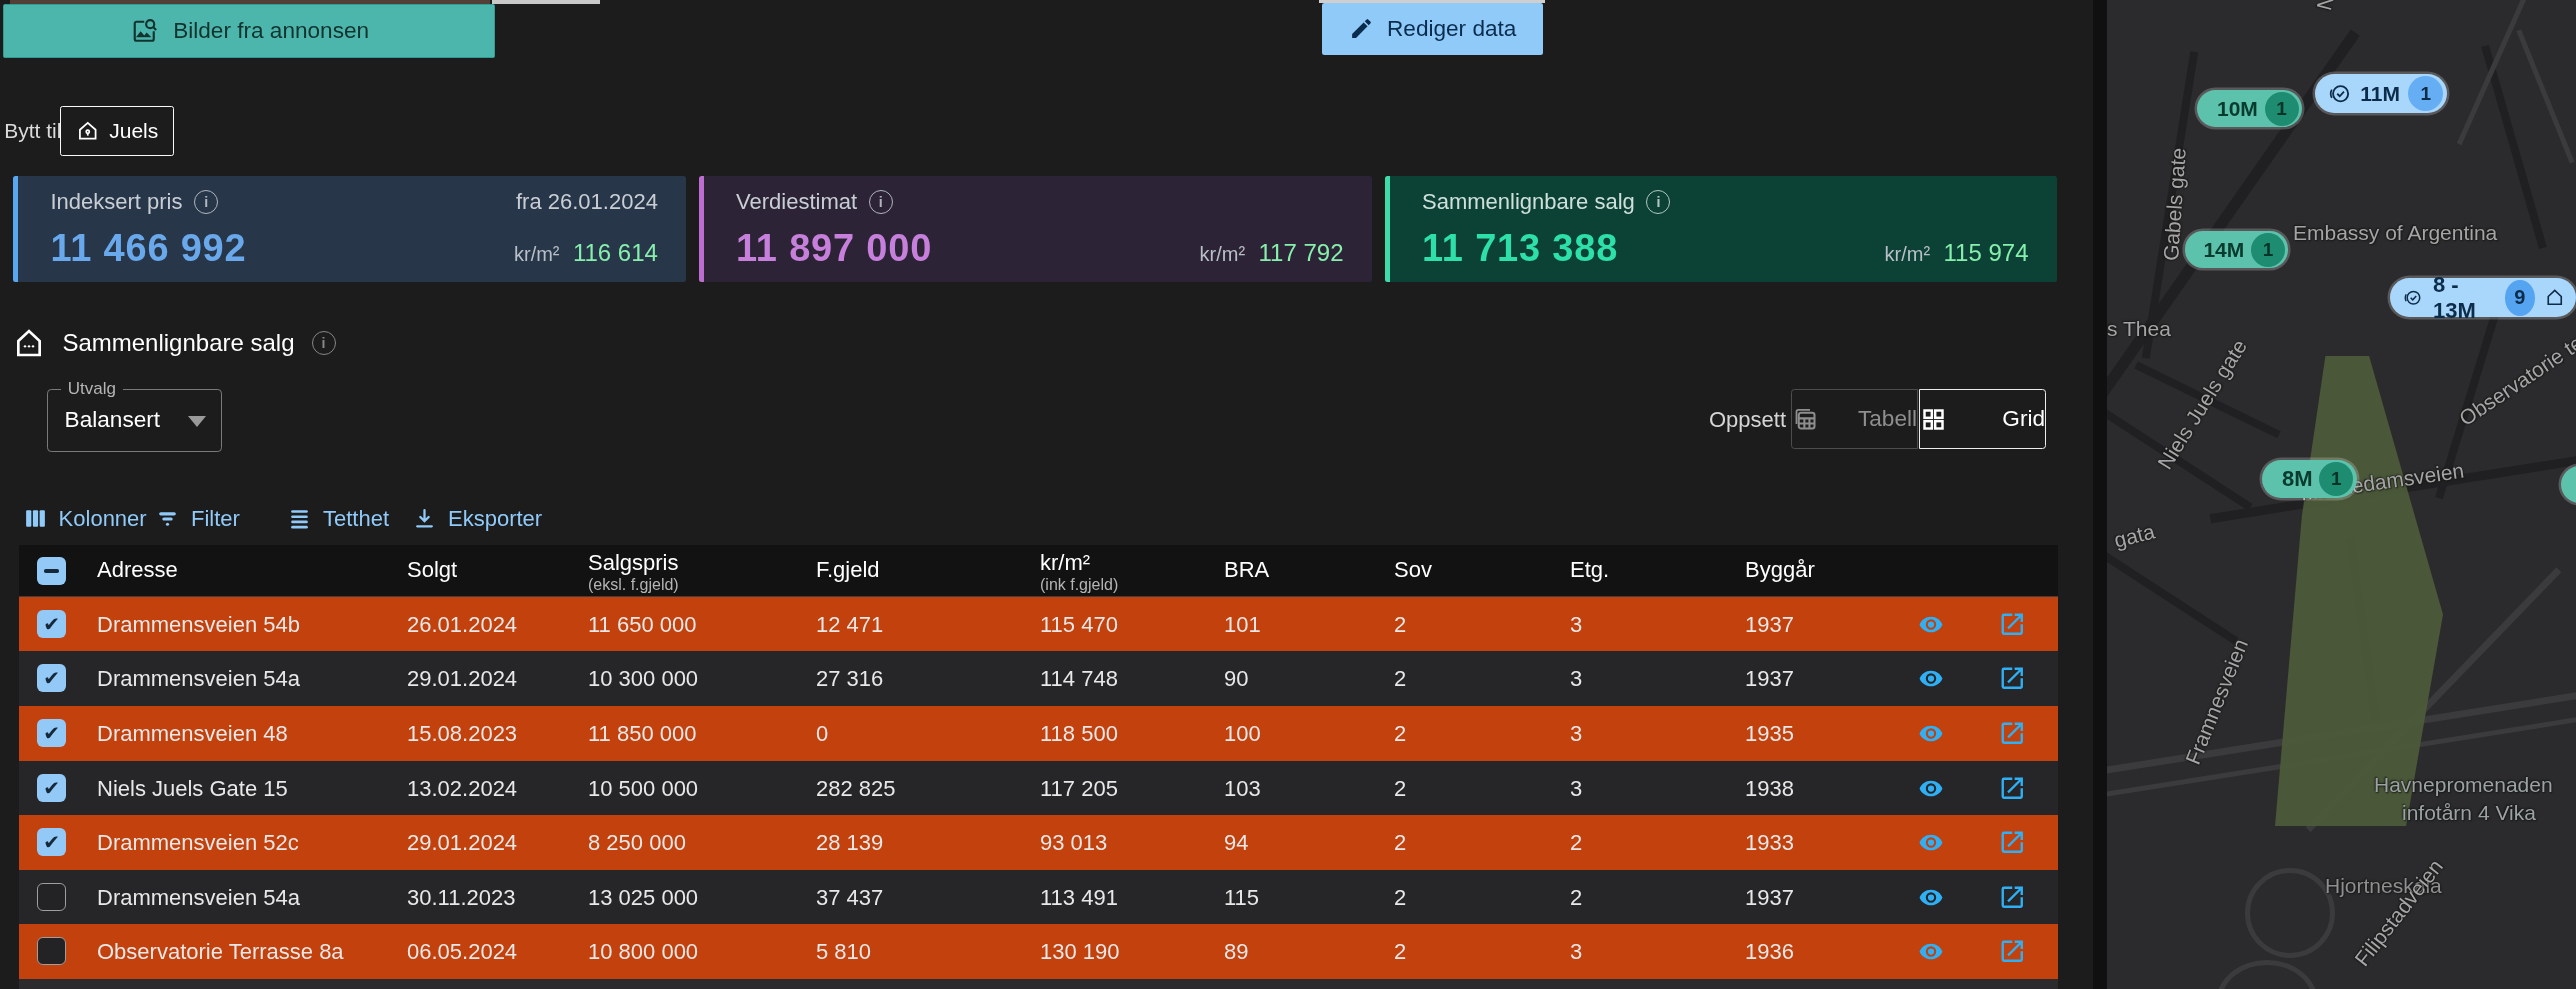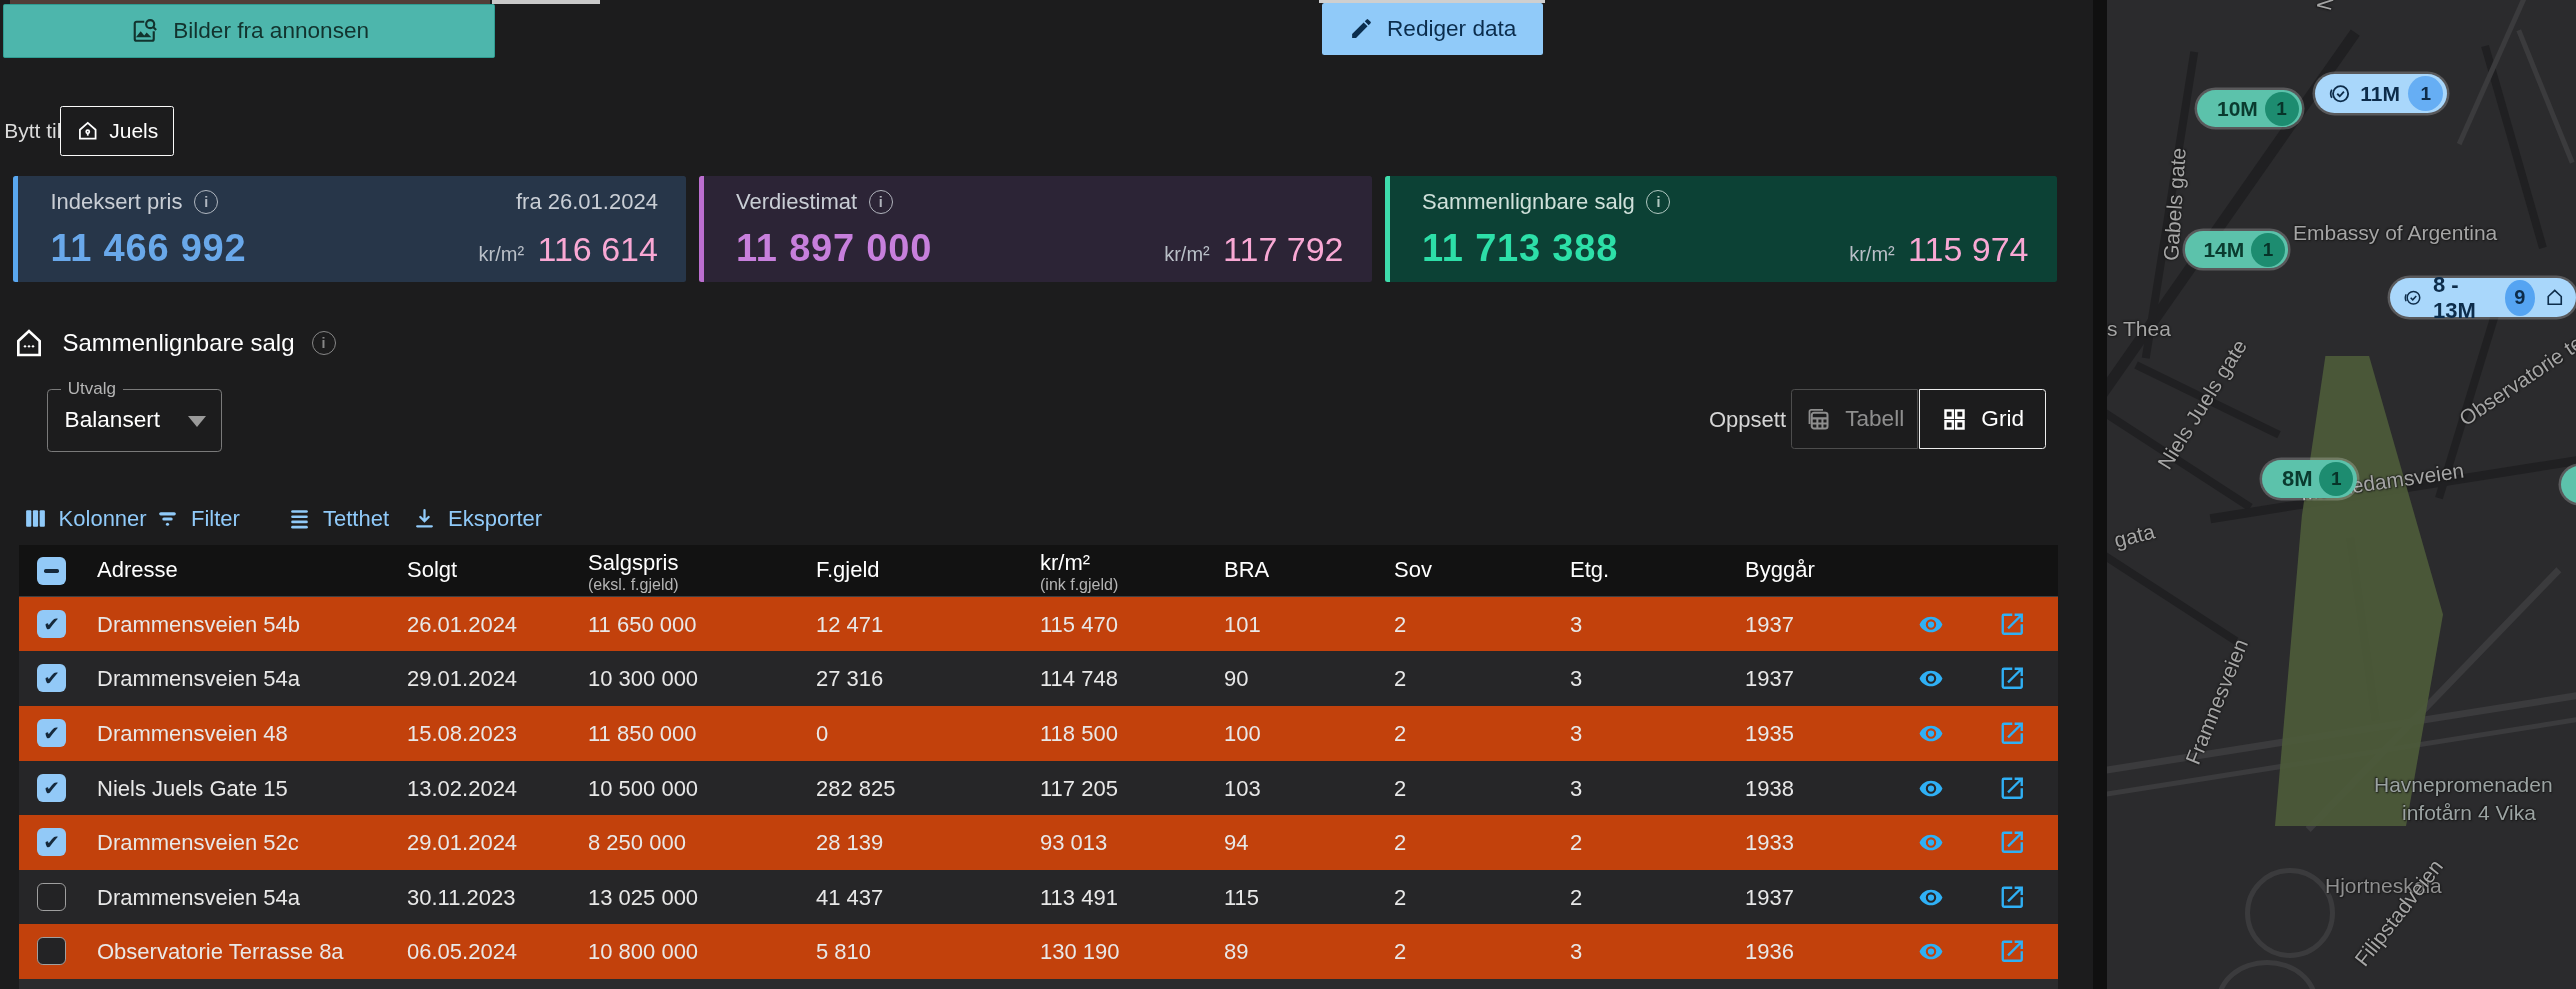--- a/index.html
+++ b/index.html
@@ -21,21 +21,21 @@
 
   
   .card{position:absolute;top:176px;height:106px;border-radius:2.5px;box-sizing:border-box;
     display:flex;flex-direction:column;justify-content:space-between;padding:13.4px 28.5px 11.7px 32px;}
   .card .toprow{display:flex;justify-content:space-between;align-items:center;font-size:22px;color:#c9ced5;}
   .card .lbl{display:flex;align-items:center;gap:11.7px;}
   .card .botrow{display:flex;justify-content:space-between;align-items:baseline;}
   .card .big{font-size:38px;font-weight:600;letter-spacing:0.8px;}
   .card .sqm{display:flex;align-items:baseline;gap:13.4px;}
   .card .sqm .u{font-size:20px;color:#b9bfc7;}
-  .card .sqm .v{font-size:34px;font-weight:500;color:#f9a8d4;margin-top:8px;}
+  .card .sqm .v{font-size:24px;font-weight:500;color:#86efac;margin-top:8px;}
   .card1{left:13.4px;width:673px;background:#273649;border-left:5.9px solid #59a7f0;}
   .card1 .big{color:#69a8ea;}
   .card2{left:699px;width:673px;background:#2c2436;border-left:5.9px solid #bb6ecf;}
   .card2 .big{color:#c77fdc;}
   .card3{left:1385px;width:672px;background:#0c4135;border-left:5.9px solid #3edcab;}
   .card3 .big{color:#2ddfa8;}
   .card3 .toprow{color:#cfe0da;}
   .info-i{display:inline-flex;align-items:center;justify-content:center;width:22px;height:22px;
     border:1.7px solid currentColor;border-radius:50%;font-size:14.3px;font-weight:700;opacity:.85;flex:0 0 auto;}
 
@@ -45,21 +45,21 @@
   .sec-title .info-i{color:#9a9a9a;}
   .select{position:absolute;left:22.6px;top:389px;width:173px;height:61px;border:0.8px solid #7a7a7a;
     border-radius:4.2px;cursor:pointer;margin-left:24px;}
   .select .flabel{position:absolute;left:13.4px;top:-11px;background:#1c1c1d;padding:0 6.7px;
     font-size:17px;color:#b5b5b5;}
   .select .val{position:absolute;left:17px;top:0;line-height:60px;font-size:22.6px;color:#fff;}
   .select .caret{position:absolute;right:15px;top:26px;width:0;height:0;
     border-left:9.2px solid transparent;border-right:9.2px solid transparent;border-top:11px solid #9a9a9a;}
   .oppsett-label{position:absolute;left:1709px;top:407px;font-size:22px;color:#d5d5d5;}
   .toggle-btn{position:absolute;top:389px;height:60px;box-sizing:border-box;display:flex;
-    align-items:center;justify-content:center;gap:13.4px;font-size:22.6px;cursor:pointer;}
+    align-items:center;justify-content:space-between;gap:13.4px;font-size:22.6px;cursor:pointer;}
   .tabell-btn{left:1791px;width:127px;border:0.8px solid #4d4d4d;border-radius:3.4px 0 0 3.4px;color:#8e8e8e;}
   .grid-btn{left:1919px;width:127px;border:1.7px solid #ececec;border-radius:0 3.4px 3.4px 0;color:#fff;}
 
   
   .tool{position:absolute;top:501px;height:35px;display:flex;align-items:center;gap:11px;
     color:#90caf9;font-size:22px;font-weight:500;cursor:pointer;}
 
   
   .table{position:absolute;left:19px;top:545px;width:2039px;}
   .thead{position:absolute;left:0;top:0;width:100%;height:52px;background:#121212;
@@ -387,21 +387,21 @@
             <path fill="#2fb0f5" d="M19 19H5V5h7V3H5a2 2 0 0 0-2 2v14a2 2 0 0 0 2 2h14c1.1 0 2-.9 2-2v-7h-2v7zM14 3v2h3.59l-9.83 9.83 1.41 1.41L19 6.41V10h2V3h-7z"></path>
           </svg>
         </div>
     </div>
 
     <div class="row even" style="top:325px;">
       <div class="cb"></div>
       <span class="c-adr">Drammensveien 54a</span>
       <span class="c-solgt">30.11.2023</span>
       <span class="c-pris">13 025 000</span>
-      <span class="c-fgjeld">41 437</span>
+      <span class="c-fgjeld">37 437</span>
       <span class="c-krm2">113 491</span>
       <span class="c-bra">115</span>
       <span class="c-sov">2</span>
       <span class="c-etg">2</span>
       <span class="c-byggar">1937</span>
       <div class="icon-btn i-eye">
           <svg width="34" height="25" viewBox="0 0 24 24">
             <path fill="#2fb0f5" fill-rule="evenodd" d="M12 4.5C7 4.5 2.7 7.6 1 12c1.7 4.4 6 7.5 11 7.5s9.3-3.1 11-7.5c-1.7-4.4-6-7.5-11-7.5zm0 12.5a5 5 0 1 1 0-10 5 5 0 0 1 0 10zm0-8a3 3 0 1 0 0 6 3 3 0 0 0 0-6z"></path>
           </svg>
         </div>

